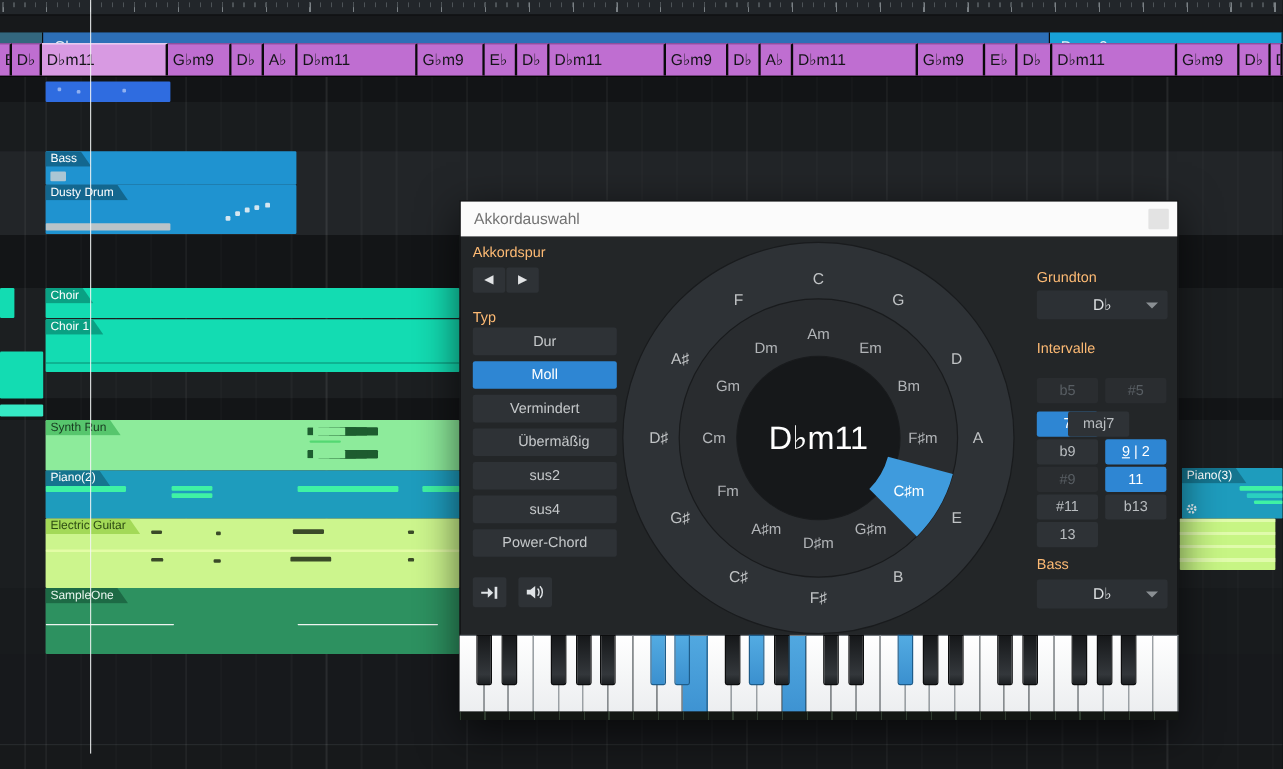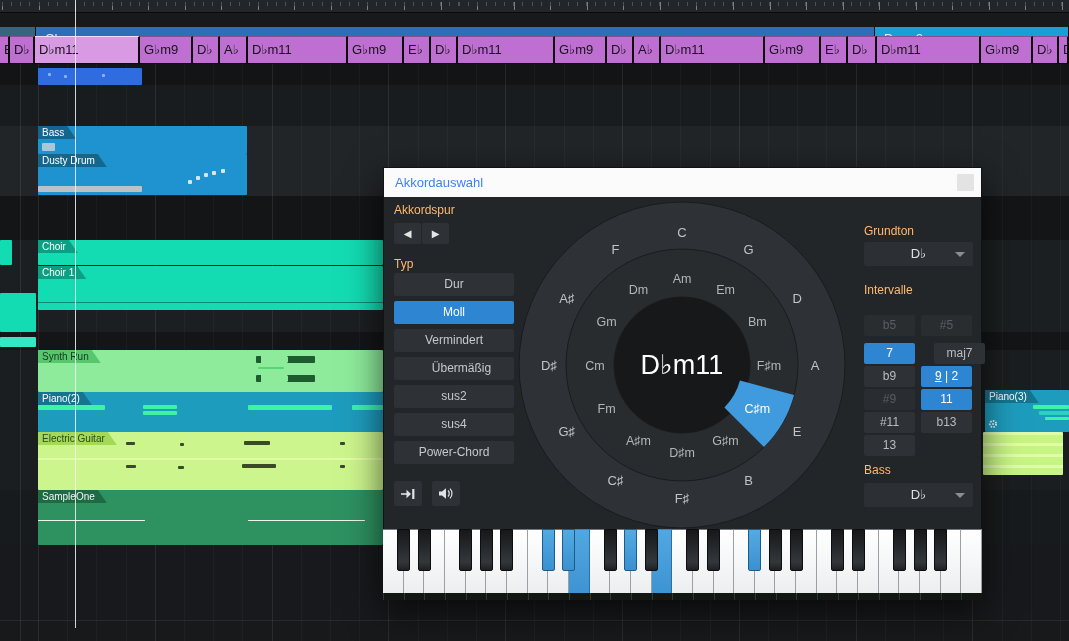--- a/index.html
+++ b/index.html
@@ -39,21 +39,21 @@
     clip-path:polygon(0 0,calc(100% - 9px) 0,100% 100%,0 100%);white-space:nowrap;color:#fff;}
   .note{position:absolute;border-radius:1px;}
 
   
   #playhead{position:absolute;left:75px;top:0;width:1px;height:628px;background:rgba(242,244,245,.85);z-index:5;}
 
   
   #dialog{position:absolute;left:383px;top:167px;width:599px;height:433px;z-index:10;
     background:#232628;border:1px solid #111213;box-shadow:0 10px 34px rgba(0,0,0,.65);}
   #dlg-title{position:absolute;left:0;top:0;width:100%;height:29px;background:#fbfbfb;}
-  #dlg-title .t{font-size:13px;color:#3b82f6;line-height:29px;padding-left:11px;}
+  #dlg-title .t{font-size:13px;color:#737373;line-height:29px;padding-left:11px;}
   #dlg-close{position:absolute;right:7px;top:6px;width:17px;height:17px;background:#e3e3e3;border-radius:1px;}
   #dlg-body{position:absolute;left:0;top:29px;width:597px;height:403px;}
 
   .dlg-label{position:absolute;font-size:12px;color:#fdba74;}
 
   .nav-btn{position:absolute;width:27px;height:21px;background:#2e3236;border-radius:2px;
     color:#e2e4e6;font-size:10px;text-align:center;line-height:21px;}
 
   .type-btn{position:absolute;left:10px;width:120px;height:23px;background:#2e3236;border-radius:2px;
     color:#c6c9cb;font-size:12px;text-align:center;line-height:23px;}
@@ -294,21 +294,21 @@
       <div class="dd" style="left:480px;top:45px;">
         <span class="v">D♭</span>
         <span class="caret"></span>
       </div>
 
       <span class="dlg-label" style="left:480px;top:86px;">Intervalle</span>
       <div id="int-grid">
           <div class="int-btn dis" style="left: 480px; top: 106px;">b5</div>
           <div class="int-btn dis" style="left: 537px; top: 106px;">#5</div>
           <div class="int-btn sel" style="left: 480px; top: 134px;">7</div>
-          <div class="int-btn" style="left: 550px; top: 134px;">maj7</div>
+          <div class="int-btn" style="left: 506px; top: 134px;">maj7</div>
           <div class="int-btn" style="left: 480px; top: 157px;">b9</div>
           <div class="int-btn sel" style="left: 537px; top: 157px;"><u>9</u> | 2</div>
           <div class="int-btn dis" style="left: 480px; top: 180px;">#9</div>
           <div class="int-btn sel" style="left: 537px; top: 180px;">11</div>
           <div class="int-btn" style="left: 480px; top: 203px;">#11</div>
           <div class="int-btn" style="left: 537px; top: 203px;">b13</div>
           <div class="int-btn" style="left: 480px; top: 226px;">13</div>
         </div>
 
       <span class="dlg-label" style="left:480px;top:266px;">Bass</span>

